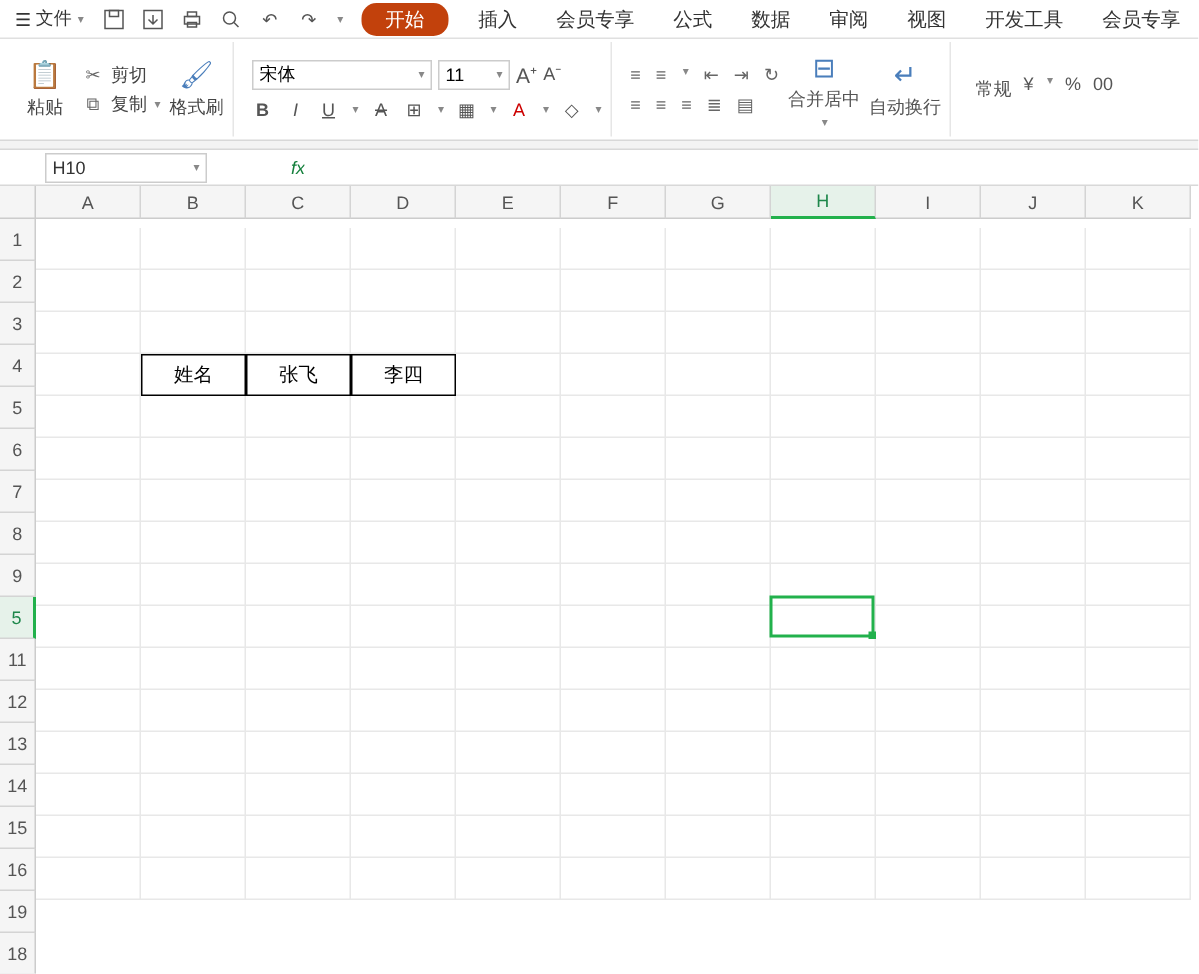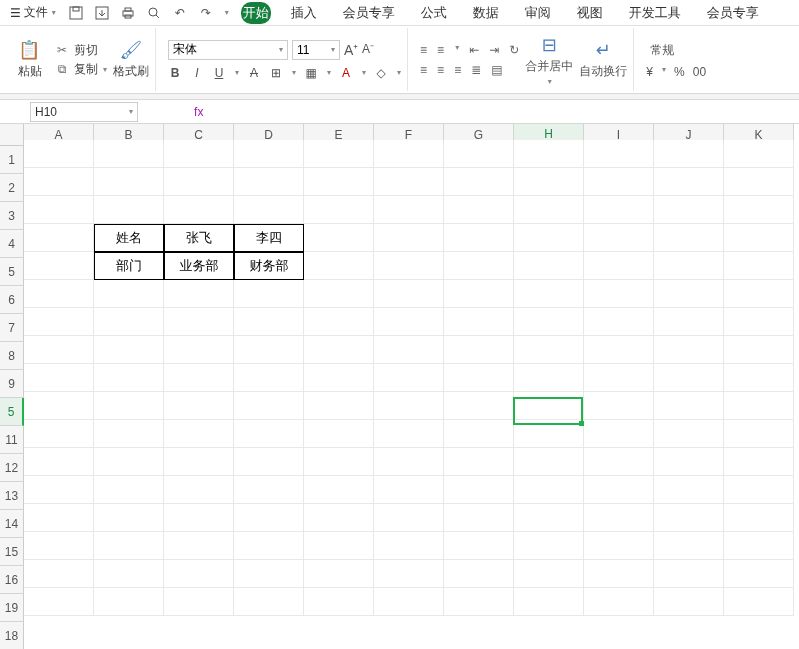--- a/index.html
+++ b/index.html
@@ -3,58 +3,58 @@
 <meta charset="utf-8">
 <style>
 *{box-sizing:border-box;margin:0;padding:0;font-family:"Microsoft YaHei",Arial,sans-serif;user-select:none}
 body{background:#fff;width:799px;height:649px;overflow:hidden;position:relative;font-size:12px}
 .menubar{height:26px;background:#fff;display:flex;align-items:center;border-bottom:1px solid #e0e0e0;padding-left:4px}
 .menubar .file-btn{display:flex;align-items:center;gap:3px;padding:2px 6px;color:#333}
 .menubar .qat{display:flex;align-items:center;gap:10px;margin-left:6px}
 .menubar .qat .ico{width:16px;height:16px;display:flex;align-items:center;justify-content:center;color:#555}
 .menubar .tabs{display:flex;align-items:center;gap:14px;margin-left:12px;color:#333;font-size:13px}
 .menubar .tabs .tab{padding:2px 6px}
-.menubar .tabs .active{background:#15803d;color:#fff;border-radius:10px;padding:2px 2px}
+.menubar .tabs .active{background:#c2410c;color:#fff;border-radius:10px;padding:2px 16px}
 .ribbon{height:68px;background:#fff;display:flex;align-items:stretch;border-bottom:1px solid #d8d8d8;padding:2px 6px;gap:6px}
 .rgrp{display:flex;align-items:center;gap:6px;padding:0 6px;border-right:1px solid #e6e6e6}
 .rgrp:last-child{border-right:none}
 .big-btn{display:flex;flex-direction:column;align-items:center;justify-content:center;gap:2px;width:36px;color:#444}
 .big-btn .ic{font-size:18px;color:#4a7ebb}
 .small-stack{display:flex;flex-direction:column;gap:2px}
 .small-row{display:flex;align-items:center;gap:4px;color:#444}
 .small-row .ic{width:16px;text-align:center;color:#666}
 .font-row{display:flex;align-items:center;gap:4px}
 .font-select{width:120px;height:20px;border:1px solid #ccc;background:#fff;font-size:12px;padding:0 4px;display:flex;align-items:center;justify-content:space-between}
 .size-select{width:48px;height:20px;border:1px solid #ccc;background:#fff;font-size:12px;padding:0 4px;display:flex;align-items:center;justify-content:space-between}
 .AApair{display:flex;gap:4px;color:#555}
 .fmt-row{display:flex;align-items:center;gap:8px;color:#555}
 .fmt-row .it{min-width:14px;text-align:center}
 .dd{font-size:8px;color:#888;margin-left:1px}
 .align-grid{display:flex;flex-direction:column;gap:6px}
 .align-grid .ar{display:flex;gap:10px;color:#666}
 .merge-btn{display:flex;flex-direction:column;align-items:center;gap:2px;color:#555;font-size:12px}
 .merge-btn .ic{font-size:18px;color:#4a7ebb}
-.numfmt{display:flex;flex-direction:column;gap:4px;color:#555}
+.numfmt{display:flex;flex-direction:row;gap:4px;color:#555}
 .numfmt .top{border:none;background:none;padding:2px 4px}
 .numfmt .row{display:flex;gap:8px}
 .spacer{height:6px;background:#f3f3f3;border-bottom:1px solid #d8d8d8}
 .fx-row{height:24px;display:flex;align-items:center;border-bottom:1px solid #d8d8d8}
 .namebox{width:108px;height:20px;margin-left:30px;border:1px solid #ccc;display:flex;align-items:center;justify-content:space-between;padding:0 4px;font-size:12px;color:#333}
 .namebox .cv{font-family:Arial}
 .fx-icons{display:flex;align-items:center;gap:10px;margin-left:36px;color:#888}
 .fx-input{flex:1;height:20px;border:none;outline:none;padding:0 6px;font-size:12px}
 .sheet{position:relative;display:flex;height:calc(649px - 26px - 68px - 6px - 24px)}
 .corner{width:24px;height:22px;background:#f5f5f5;border-right:1px solid #ccc;border-bottom:1px solid #ccc;position:absolute;left:0;top:0}
 .colhdr{position:absolute;left:24px;top:0;height:22px;display:flex}
 .colhdr .ch{width:70px;height:22px;background:#f5f5f5;border-right:1px solid #d4d4d4;border-bottom:1px solid #ccc;display:flex;align-items:center;justify-content:center;color:#555;font-family:Arial}
 .colhdr .ch.sel{background:#e6f2ea;color:#1e874b;border-bottom:2px solid #22b14c}
 .rowhdr{position:absolute;left:0;top:22px;width:24px}
 .rowhdr .rh{height:28px;background:#f5f5f5;border-right:1px solid #ccc;border-bottom:1px solid #d4d4d4;display:flex;align-items:center;justify-content:center;color:#555;font-family:Arial;font-size:12px}
 .rowhdr .rh.sel{background:#e6f2ea;color:#1e874b;border-right:2px solid #22b14c}
-.grid{position:absolute;left:24px;top:16px}
+.grid{position:absolute;left:24px;top:28px}
 .grid .gr{display:flex}
 .grid .gc{width:70px;height:28px;border-right:1px solid #e8e8e8;border-bottom:1px solid #e8e8e8;display:flex;align-items:center;justify-content:center;color:#000;font-size:13px;background:#fff}
 .databox{border:1px solid #000!important}
 .databox.tl{border-top:1.5px solid #000!important;border-left:1.5px solid #000!important}
 .databox.tr{border-top:1.5px solid #000!important;border-right:1.5px solid #000!important}
 .databox.bl{border-bottom:1.5px solid #000!important;border-left:1.5px solid #000!important}
 .databox.br{border-bottom:1.5px solid #000!important;border-right:1.5px solid #000!important}
 .selcell{position:absolute;border:2px solid #22b14c;width:70px;height:28px;pointer-events:none}
 .selcell .handle{position:absolute;right:-3px;bottom:-3px;width:5px;height:5px;background:#22b14c}
 svg{display:block}
@@ -212,21 +212,21 @@
 
 <div class="spacer"></div>
 
 <div class="fx-row">
   <div class="namebox">
     <span class="cv">H10</span>
     <span class="dd">▾</span>
   </div>
   <div class="fx-icons">
     <span style="visibility:hidden">✕</span>
-    <span style="color:#a21caf">fx</span>
+    <span style="font-style:italic;color:#15803d">fx</span>
   </div>
   <input class="fx-input" style="">
 </div>
 
 <div class="sheet">
   <div class="corner"></div>
   <div class="colhdr" id="colhdr">
       <div class="ch">A</div>
       <div class="ch">B</div>
       <div class="ch">C</div>
@@ -307,33 +307,20 @@
         <div class="gc"></div>
         <div class="gc"></div>
         <div class="gc"></div>
         <div class="gc"></div>
         <div class="gc"></div>
         <div class="gc"></div>
         <div class="gc"></div>
       </div>
       <div class="gr">
         <div class="gc"></div>
-        <div class="gc databox">部门</div>
-        <div class="gc databox">业务部</div>
-        <div class="gc databox">财务部</div>
-        <div class="gc"></div>
-        <div class="gc"></div>
-        <div class="gc"></div>
-        <div class="gc"></div>
-        <div class="gc"></div>
-        <div class="gc"></div>
-        <div class="gc"></div>
-      </div>
-      <div class="gr">
-        <div class="gc"></div>
         <div class="gc"></div>
         <div class="gc"></div>
         <div class="gc"></div>
         <div class="gc"></div>
         <div class="gc"></div>
         <div class="gc"></div>
         <div class="gc"></div>
         <div class="gc"></div>
         <div class="gc"></div>
         <div class="gc"></div>

